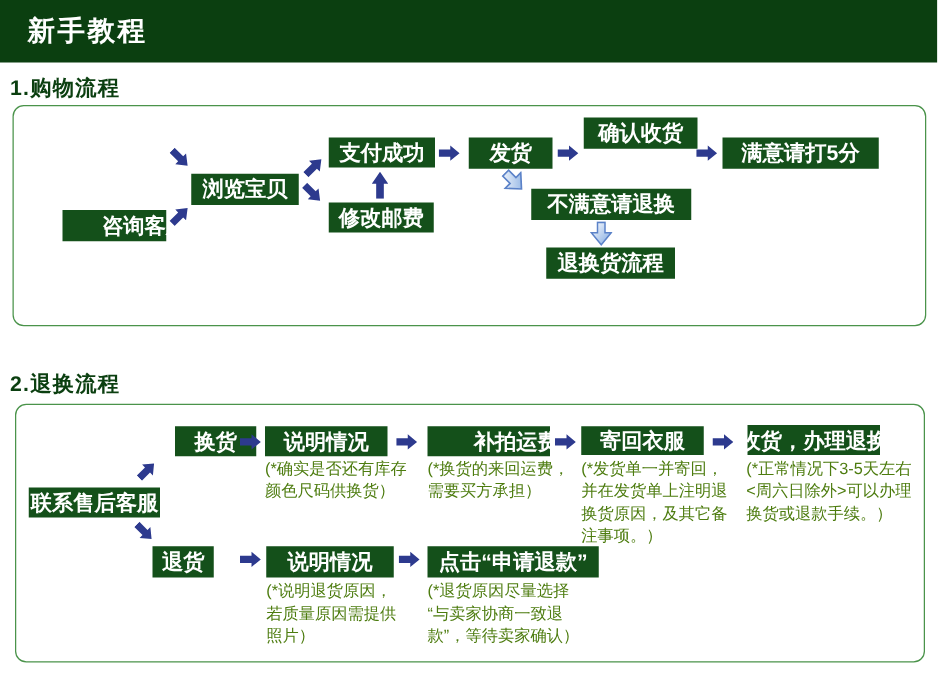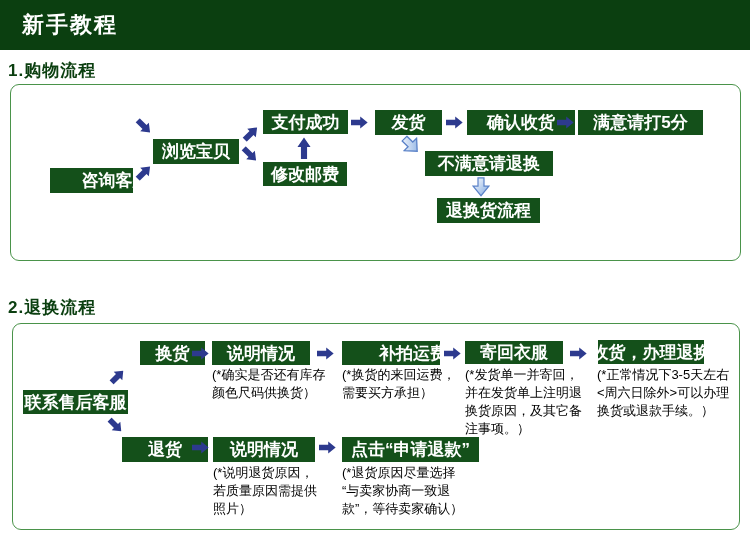--- a/index.html
+++ b/index.html
@@ -5,40 +5,40 @@
   html,body{margin:0;padding:0;background:#fff;font-family:"Liberation Sans",sans-serif;}
   .stage{position:relative;width:750px;height:559px;background:#fff;overflow:hidden;}
   .topbar{position:absolute;left:0;top:0;width:750px;height:50px;background:var(--header-bg);display:flex;align-items:center;}
   .topbar-title{color:#fff;font-size:22px;font-weight:bold;margin-left:22px;letter-spacing:2px;}
   .sec-heading{position:absolute;color:var(--header-bg);font-size:17px;font-weight:bold;letter-spacing:1px;}
   .panel{position:absolute;border:1px solid var(--section-border);border-radius:9px;background:#fff;}
   .node{position:absolute;box-sizing:border-box;background:var(--node-bg);color:#fff;font-weight:bold;font-size:17px;display:flex;align-items:center;justify-content:center;white-space:nowrap;}
   .arr{position:absolute;}
   .arr svg{display:block;width:100%;height:100%;}
   .arr path.navy{fill:var(--arrow-navy);}
-  .note{position:absolute;font-size:13px;line-height:18px;color:#000000;white-space:pre-line;}
+  .note{position:absolute;font-size:13px;line-height:18px;color:#4d7c0f;white-space:pre-line;}
 </style>
 </head>
 <body>
 
 <div class="stage">
 
   <div class="topbar">
     <div class="topbar-title">新手教程</div>
   </div>
 
   <div class="sec-heading" style="left:8px;top:59px;">1.购物流程</div>
   <div class="panel" style="left:10px;top:84px;width:729px;height:175px;"></div>
 
   <div class="node" style="left:50px;top:168px;width:83px;height:25px;padding-left:48px;">咨询客服</div>
   <div class="node" style="left:153px;top:139px;width:86px;height:25px;">浏览宝贝</div>
   <div class="node" style="left:263px;top:110px;width:85px;height:24px;">支付成功</div>
   <div class="node" style="left:263px;top:162px;width:84px;height:24px;">修改邮费</div>
   <div class="node" style="left:375px;top:110px;width:67px;height:25px;">发货</div>
-  <div class="node" style="left:467px;top:110px;width:108px;height:25px;text-align:center;">确认收货</div>
+  <div class="node" style="left:467px;top:94px;width:91px;height:25px;text-align:center;">确认收货</div>
   <div class="node" style="left:578px;top:110px;width:125px;height:25px;">满意请打5分</div>
   <div class="node" style="left:425px;top:151px;width:128px;height:25px;">不满意请退换</div>
   <div class="node" style="left:437px;top:198px;width:103px;height:25px;">退换货流程</div>
 
   <div class="arr" style="left:135px;top:120px;width:18px;height:13px;transform:rotate(45deg);">
     <svg viewBox="0 0 24 16" preserveAspectRatio="none">
         <path class="navy" d="M0 4.5 H13 V0.5 L23.5 8 L13 15.5 V11.5 H0 Z"></path>
       </svg>
     </div>
   <div class="arr" style="left:135px;top:166px;width:18px;height:13px;transform:rotate(-45deg);">
@@ -102,21 +102,21 @@
 
   <div class="sec-heading" style="left:8px;top:296px;">2.退换流程</div>
   <div class="panel" style="left:12px;top:323px;width:726px;height:205px;"></div>
 
   <div class="node" style="left:23px;top:390px;width:105px;height:24px;">联系售后客服</div>
   <div class="node" style="left:140px;top:341px;width:65px;height:24px;">换货</div>
   <div class="node" style="left:212px;top:341px;width:98px;height:24px;">说明情况</div>
   <div class="node" style="left:342px;top:341px;width:98px;height:24px;padding-left:44px;">补拍运费</div>
   <div class="node" style="left:465px;top:341px;width:98px;height:23px;">寄回衣服</div>
   <div class="node" style="left:598px;top:340px;width:106px;height:24px;">收货，办理退换</div>
-  <div class="node" style="left:122px;top:437px;width:86px;height:25px;text-align:center;">退货</div>
+  <div class="node" style="left:122px;top:437px;width:49px;height:25px;text-align:center;">退货</div>
   <div class="node" style="left:213px;top:437px;width:102px;height:25px;">说明情况</div>
   <div class="node" style="left:342px;top:437px;width:137px;height:25px;">点击“申请退款”</div>
 
   <div class="arr" style="left:109px;top:370px;width:17px;height:13px;transform:rotate(-45deg);">
     <svg viewBox="0 0 24 16" preserveAspectRatio="none">
         <path class="navy" d="M0 4.5 H13 V0.5 L23.5 8 L13 15.5 V11.5 H0 Z"></path>
       </svg>
     </div>
   <div class="arr" style="left:107px;top:419px;width:17px;height:13px;transform:rotate(45deg);">
     <svg viewBox="0 0 24 16" preserveAspectRatio="none">

